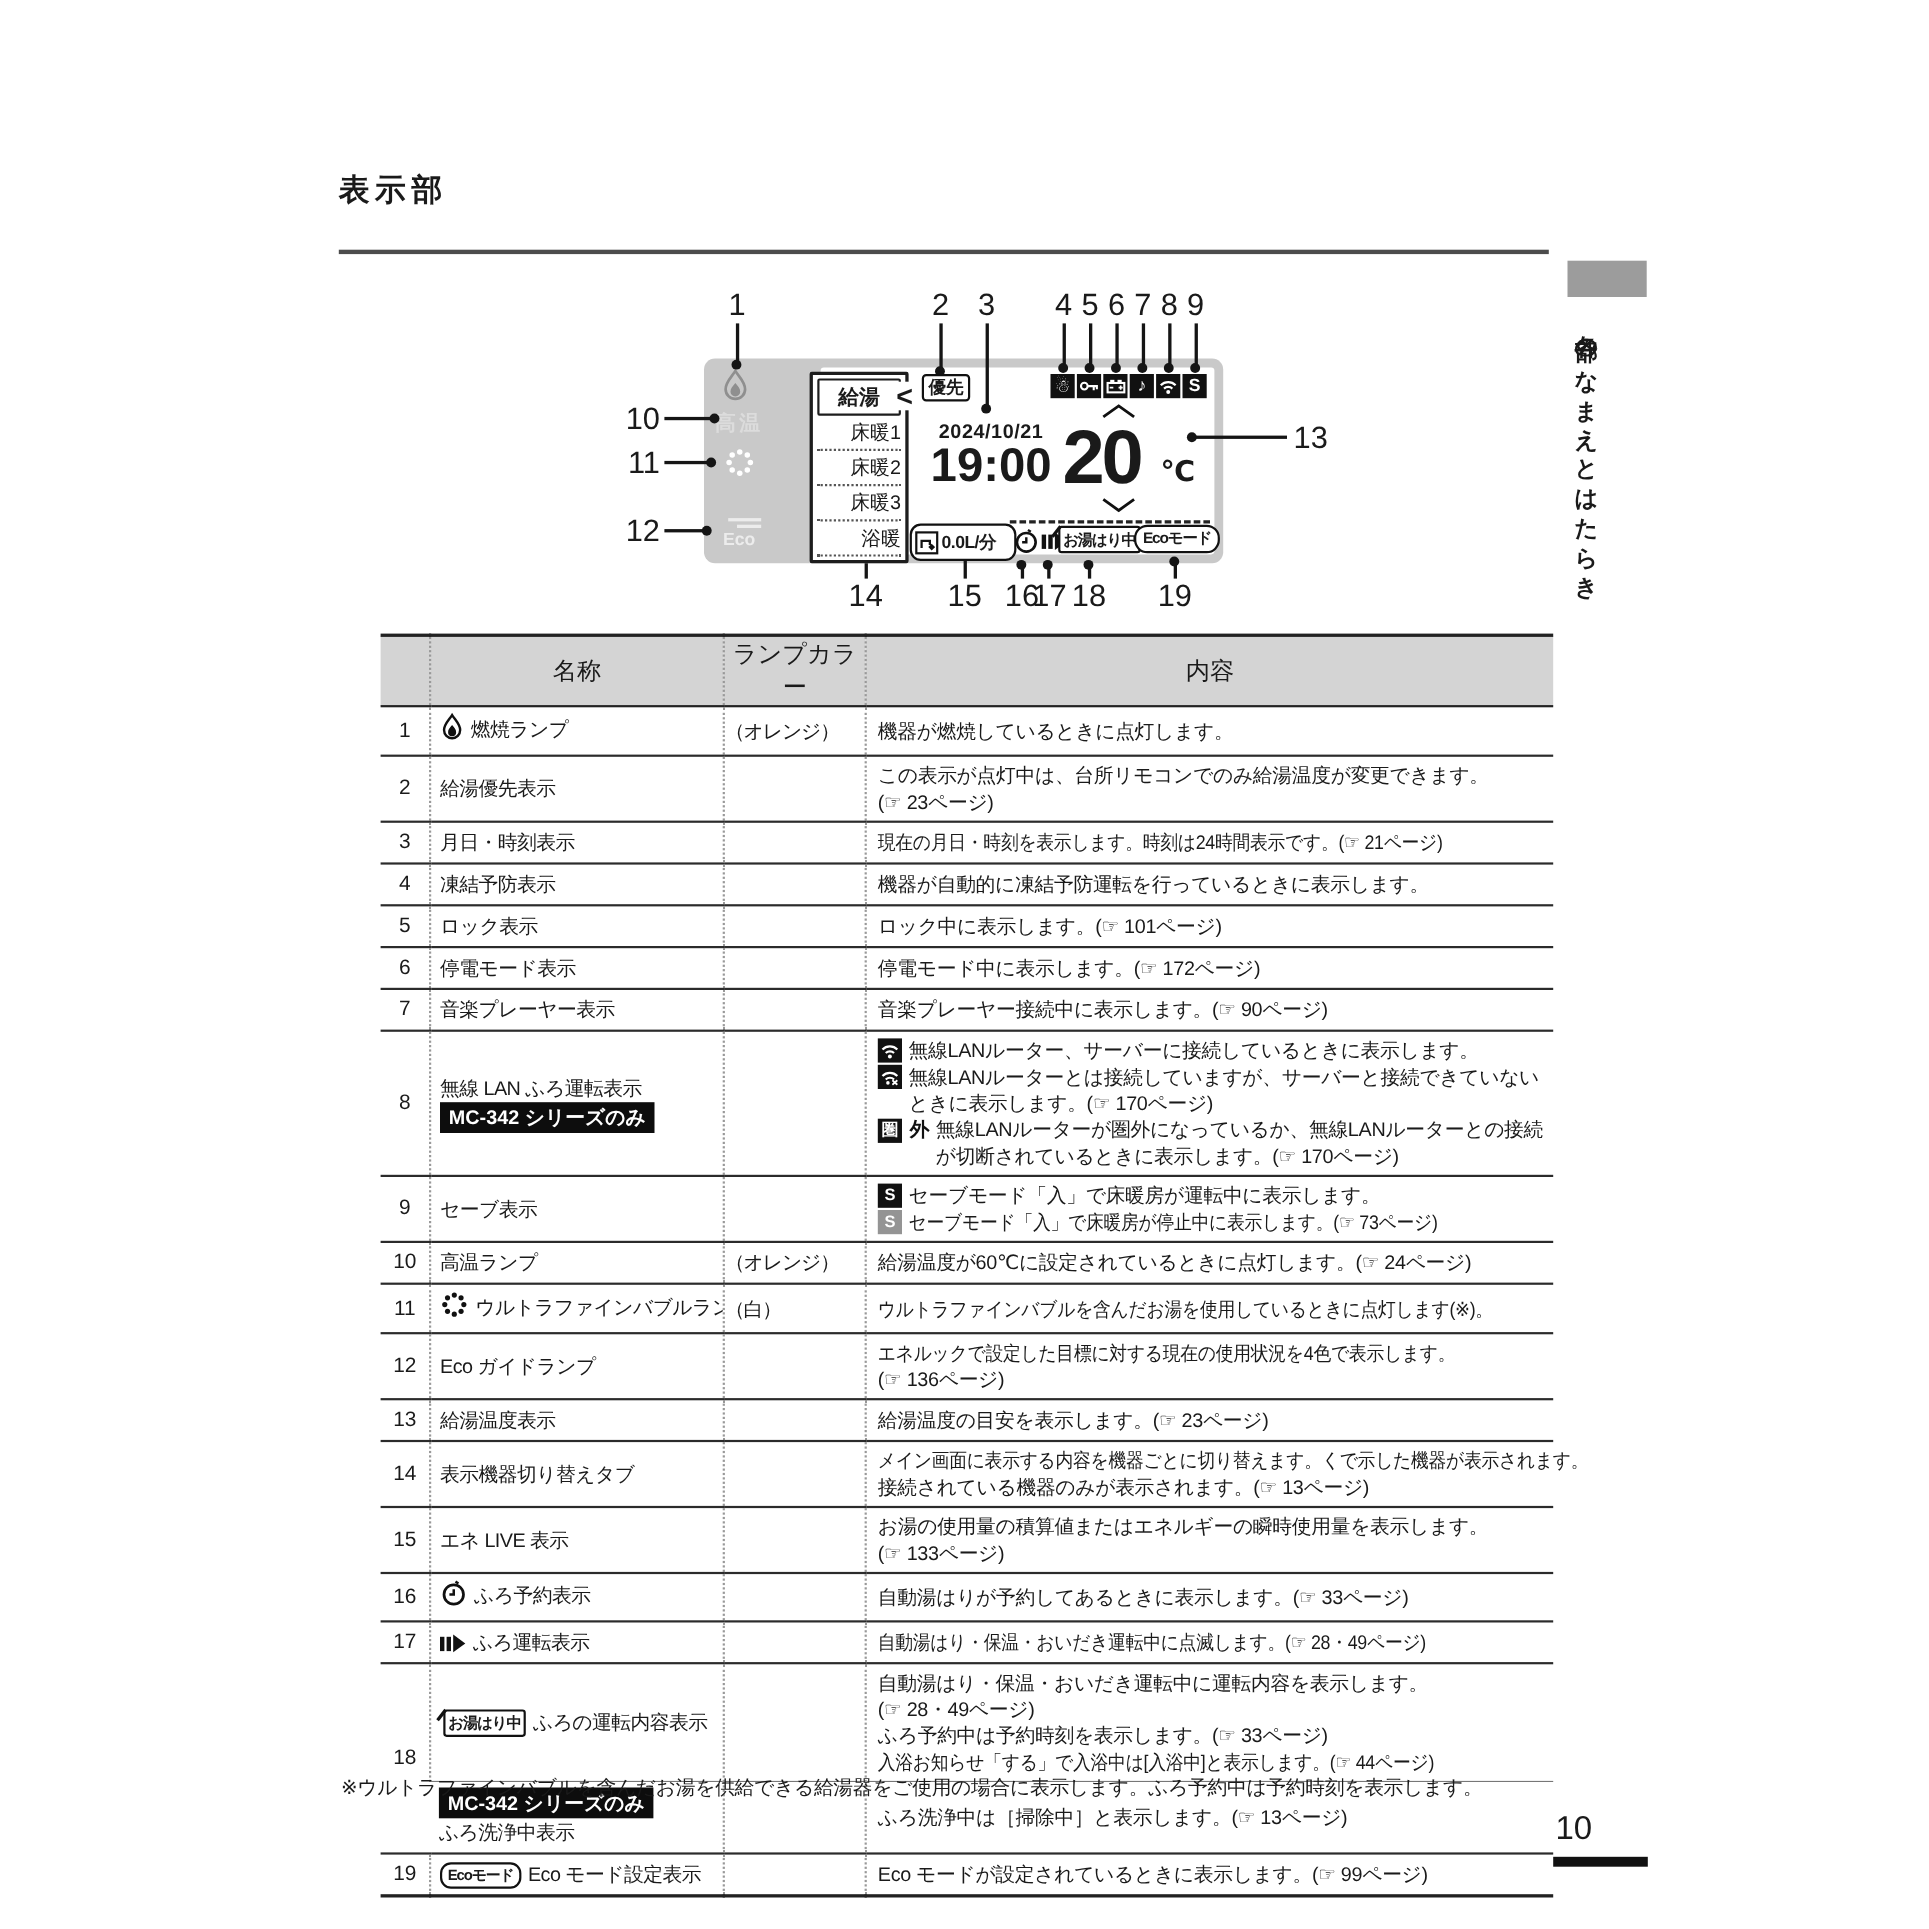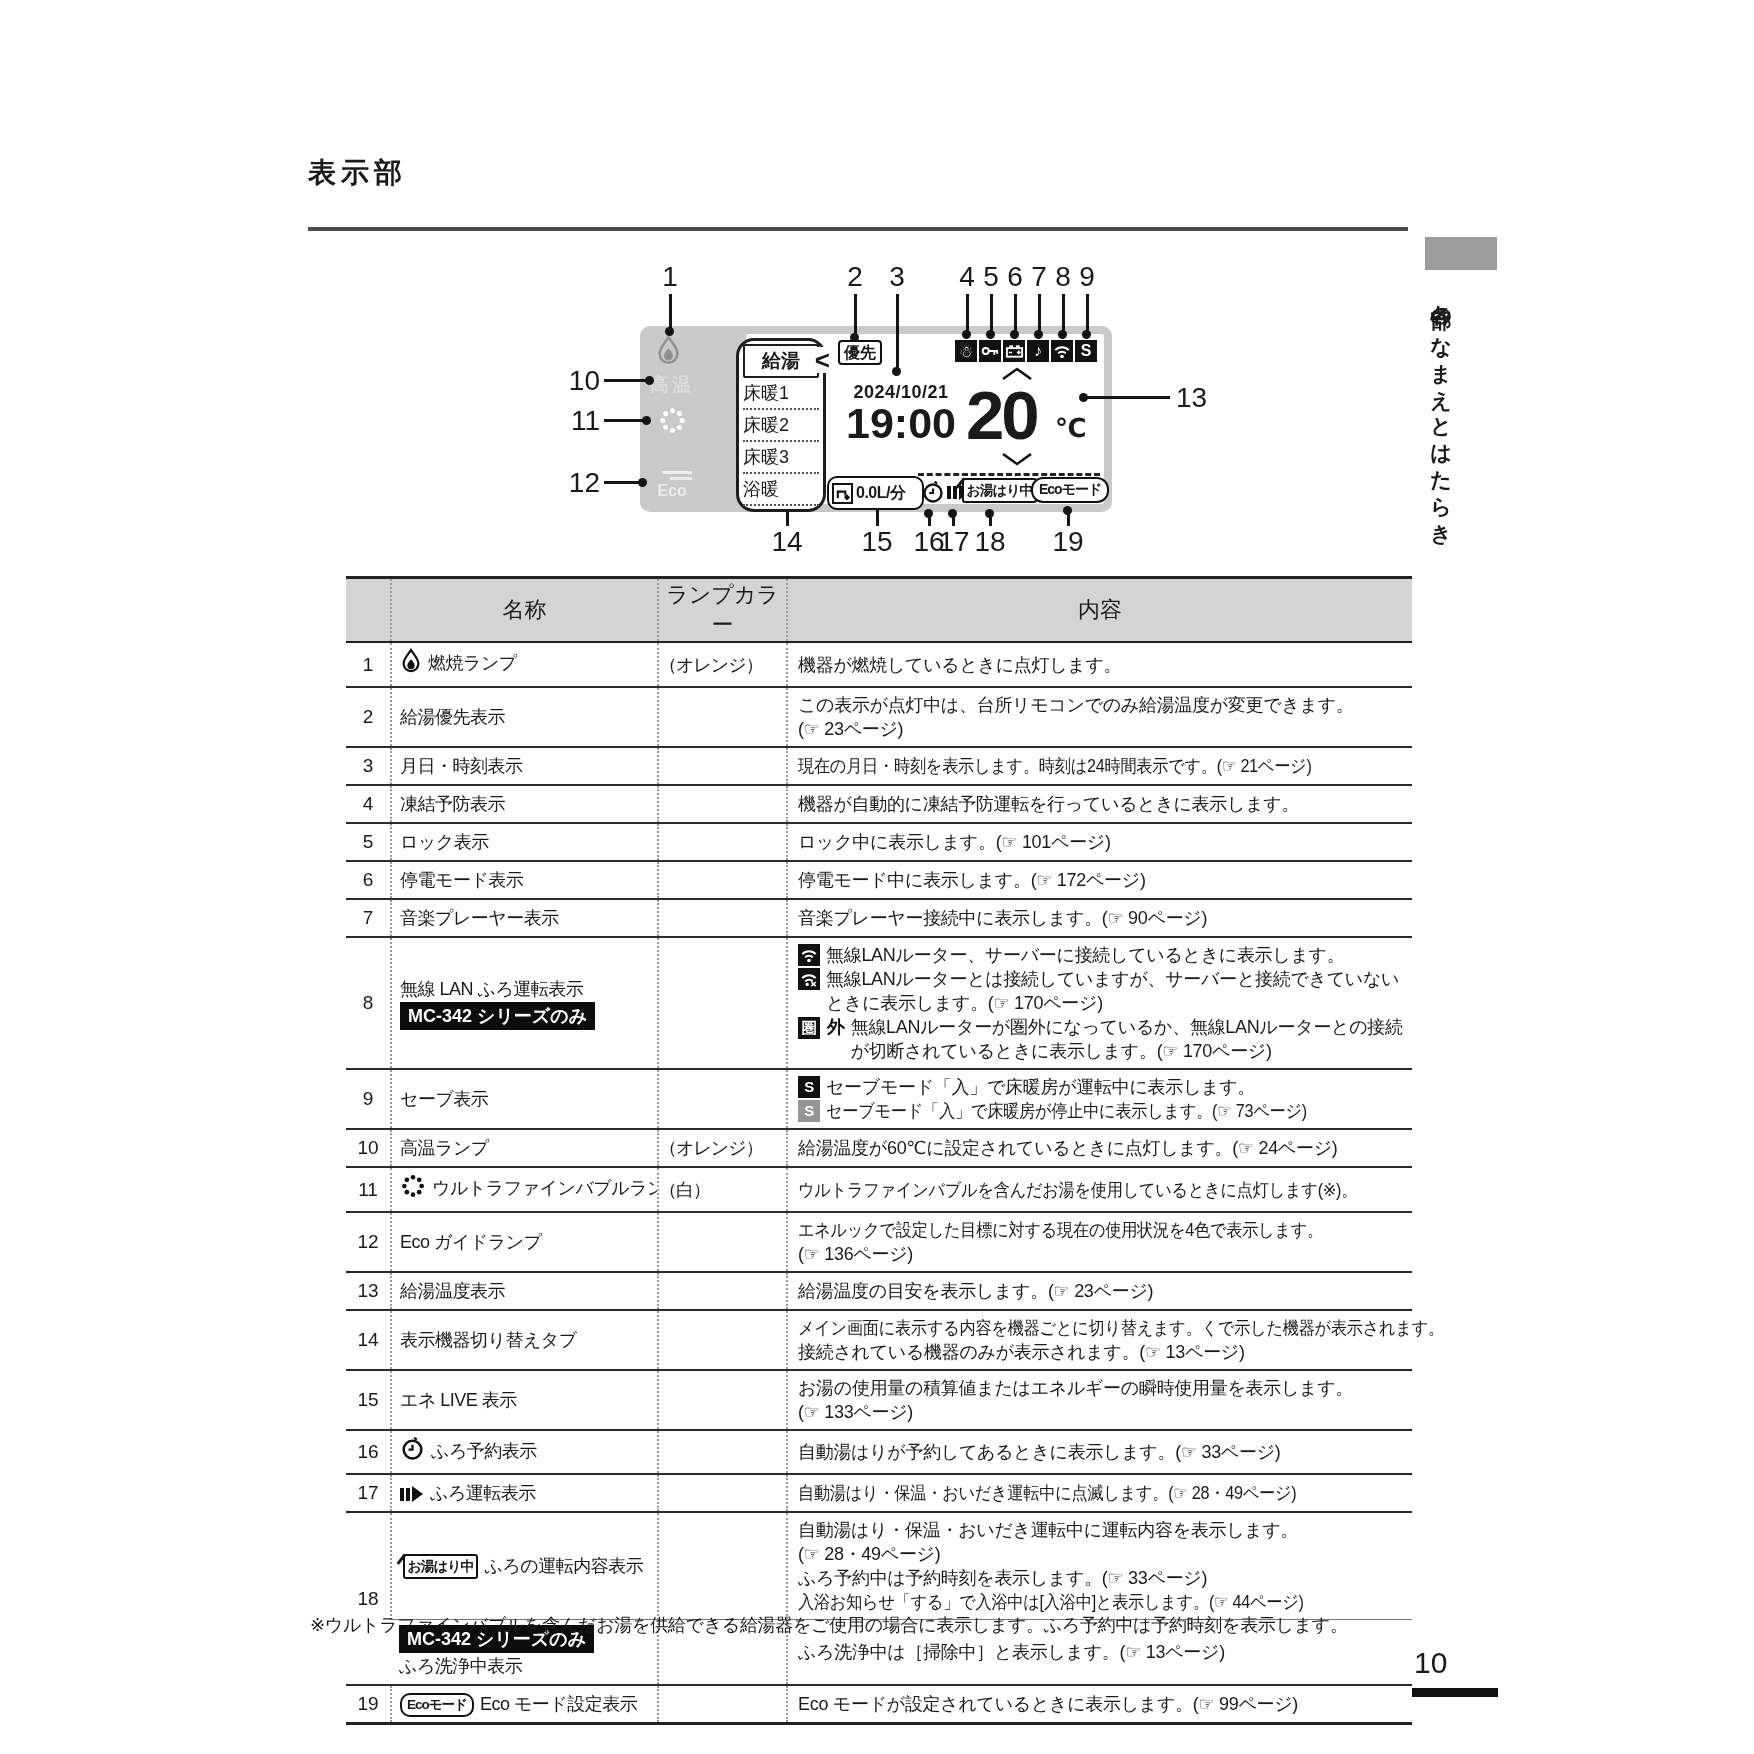--- a/index.html
+++ b/index.html
@@ -18,25 +18,25 @@
   #lcd{left:746px;top:334px;width:358px;height:170px;background:#ffffff;border-radius:3px;}
 
   #lamp-flame{left:655px;top:335px;color:#8f8f8f;}
   #lamp-kouon{left:644px;top:372px;width:56px;text-align:center;font-size:19px;font-weight:bold;color:#dcdcdc;letter-spacing:3px;}
   #lamp-bubble{left:658px;top:406px;color:#ffffff;}
   #lamp-eco{left:652px;top:468px;width:40px;}
   #lamp-eco .bar{height:3px;background:#ececec;margin:3px 0 0 auto;}
   #lamp-eco .eco-t{color:#ececec;font-weight:bold;font-size:16px;text-align:center;margin-top:2px;}
 
   #tabmenu{left:736px;top:338px;width:90px;height:174px;background:#fff;border:3px solid #1d1d1d;
-           border-radius:18px;box-sizing:border-box;padding:3px 4px;display:flex;flex-direction:column;z-index:3;}
+           border-radius:2px;box-sizing:border-box;padding:3px 4px;display:flex;flex-direction:column;z-index:3;}
   .tab-sel{border:2.5px solid #1d1d1d;border-radius:2px;font-weight:bold;font-size:19px;height:30px;flex:none;
            display:flex;align-items:center;justify-content:center;position:relative;background:#fff;}
   .tab-chev{position:absolute;right:-14px;top:1px;font-size:26px;font-weight:bold;line-height:1;background:#fff;padding:0 1px;}
-  .tab-item{flex:1;display:flex;align-items:center;justify-content:flex-start;font-size:18px;border-bottom:2px dotted #555;}
+  .tab-item{flex:1;display:flex;align-items:center;justify-content:flex-end;font-size:18px;border-bottom:2px dotted #555;}
 
   #pri-badge{left:838px;top:340px;border:2.5px solid #111;border-radius:4px;font-size:16px;font-weight:bold;
              padding:1px 4px;line-height:1.2;background:#fff;z-index:2;}
 
   #icon-row{left:955px;top:340px;display:flex;gap:2px;z-index:2;}
   .sic{width:22px;height:22px;background:#111;color:#fff;display:flex;align-items:center;justify-content:center;
        font-size:16px;font-weight:bold;flex:none;}
 
   #d-date{left:841px;top:382px;width:120px;text-align:center;font-size:18px;font-weight:bold;letter-spacing:.5px;}
   #d-time{left:841px;top:399px;width:120px;text-align:center;font-size:43px;font-weight:bold;}

